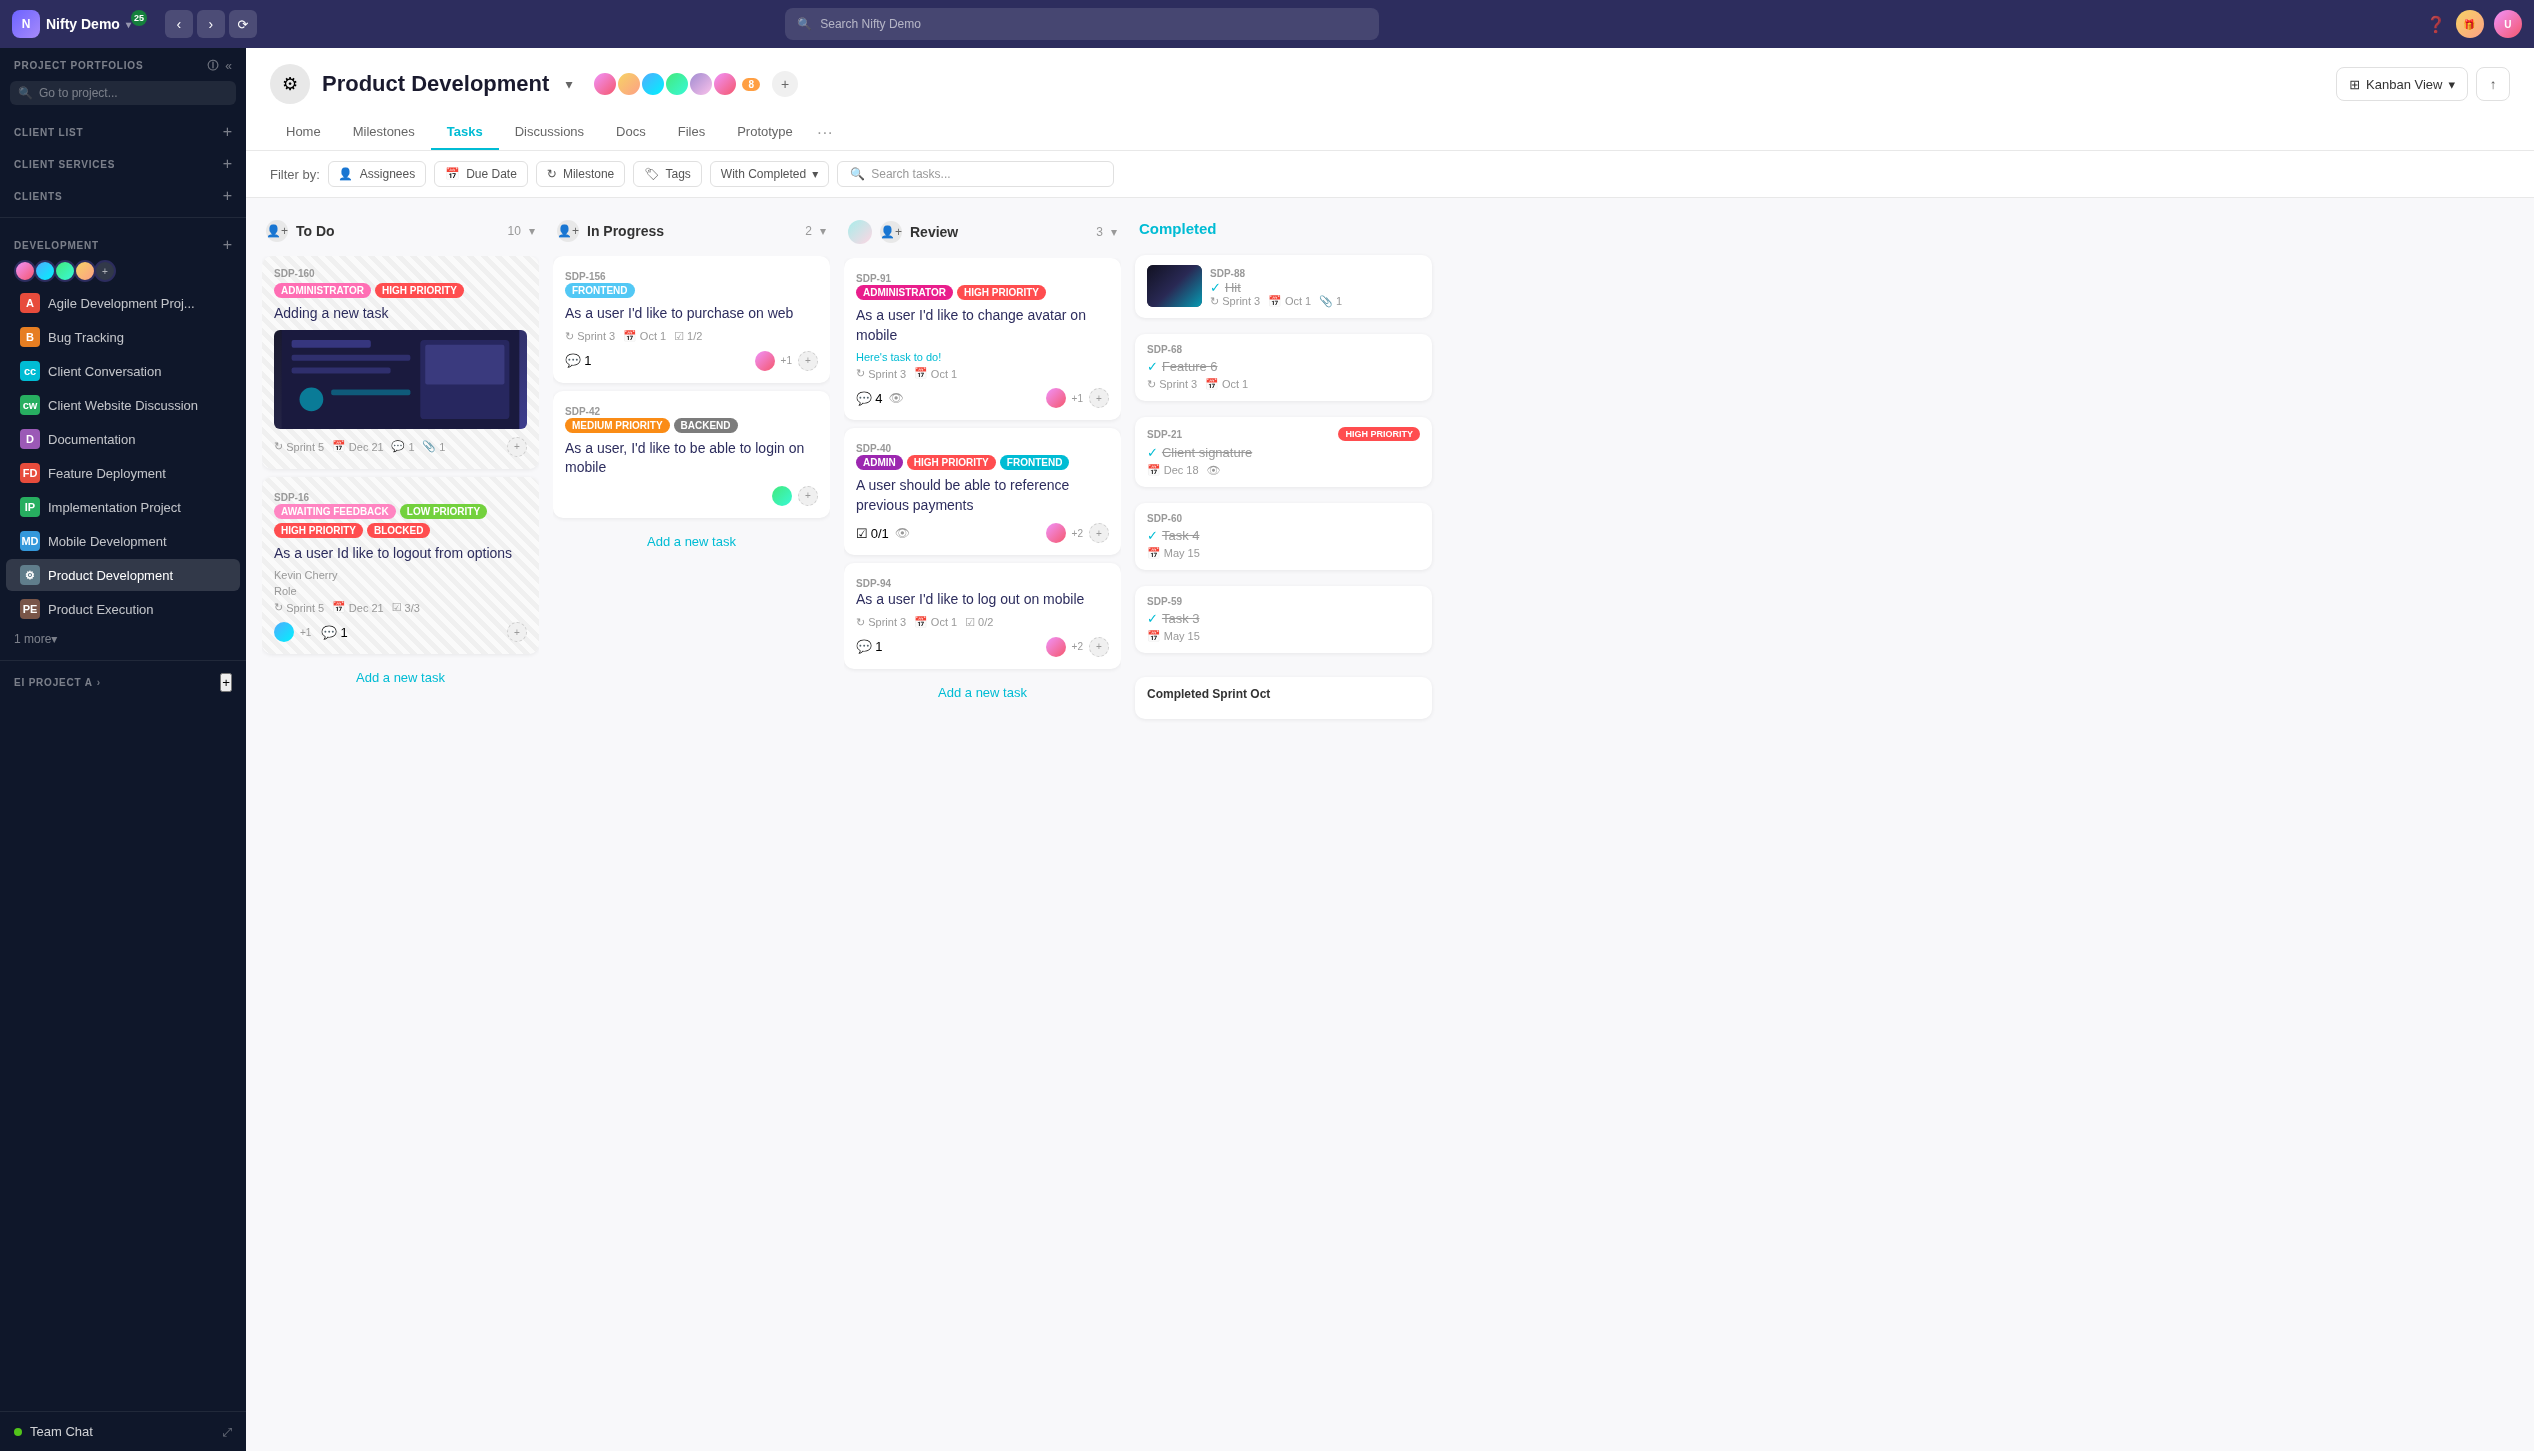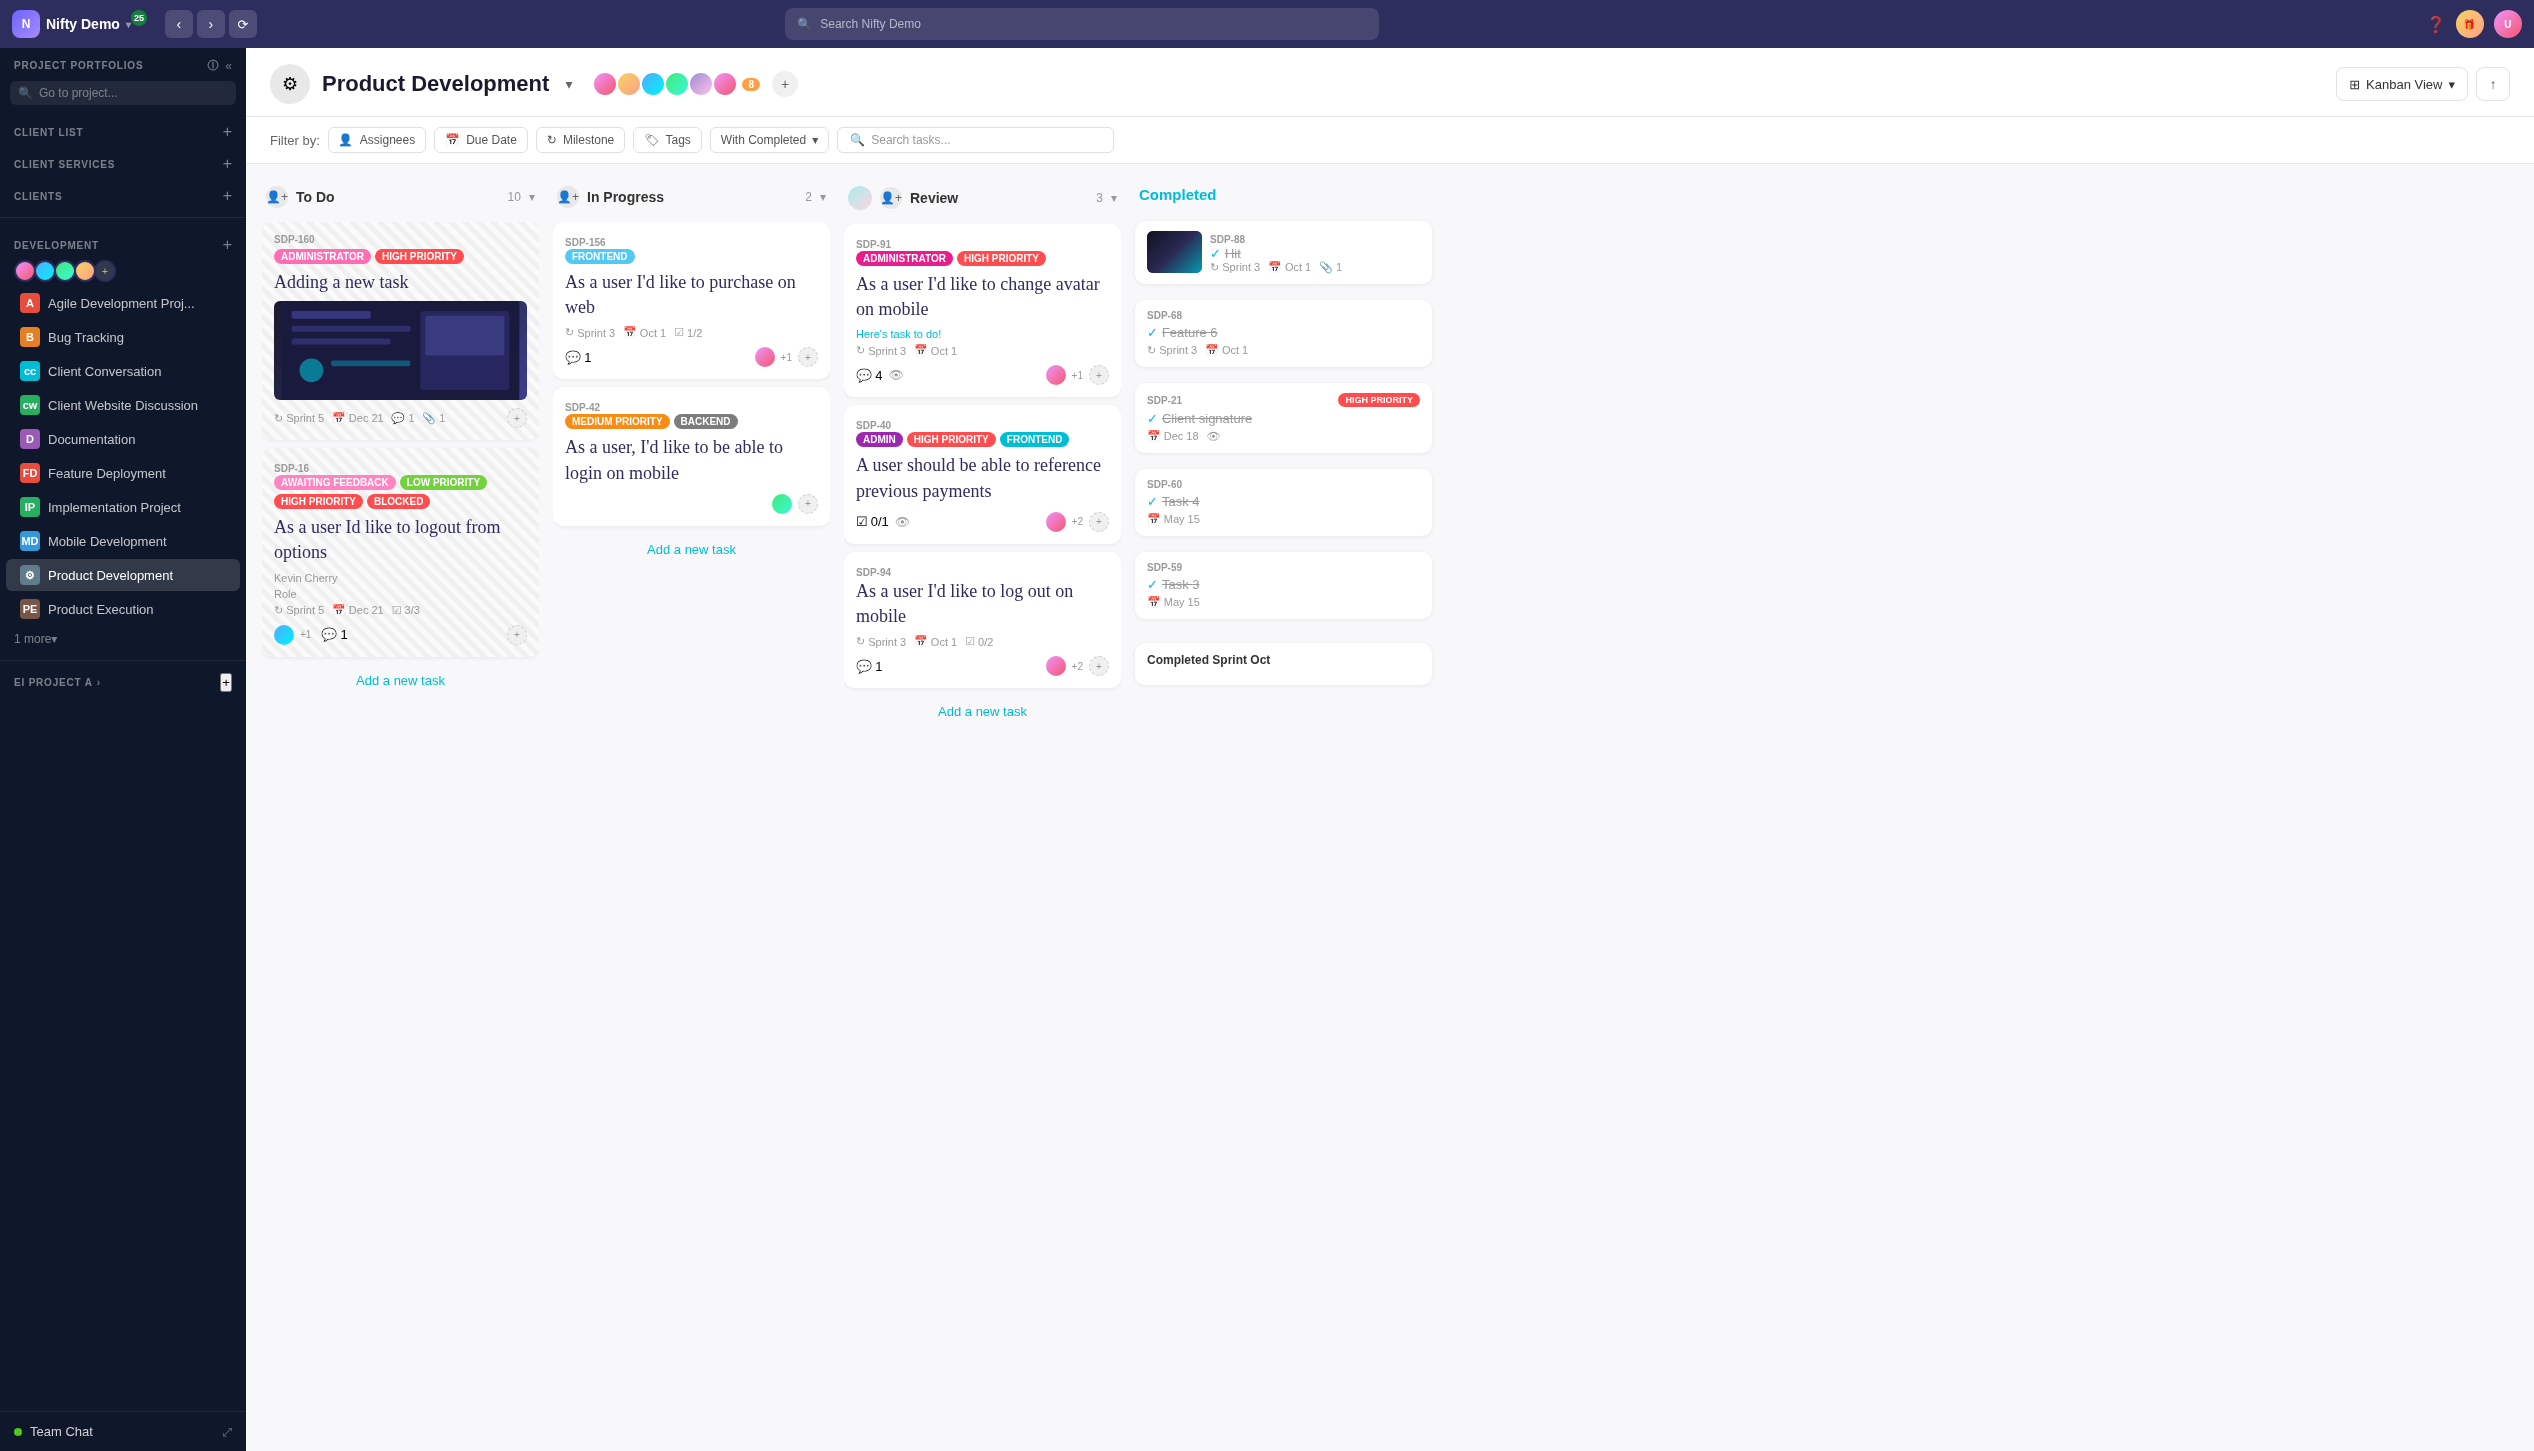--- a/index.html
+++ b/index.html
@@ -103,21 +103,21 @@
     .tag-high { background: #ff4d4f; color: white; }
     .tag-frontend { background: #52c8f5; color: white; }
     .tag-medium { background: #fa8c16; color: white; }
     .tag-backend { background: #7c7c7c; color: white; }
     .tag-awaiting { background: #ff85c2; color: white; }
     .tag-low { background: #73d13d; color: white; }
     .tag-blocked { background: #ff4d4f; color: white; border: none; }
     .tag-admin2 { background: #9c27b0; color: white; }
     .tag-frontend2 { background: #00bcd4; color: white; }
 
-    .card-title { font-size: 18px; color: #2d2d5e; font-weight: 500; line-height: 1.4; margin-bottom: 6px; font-family: Liberation Serif, serif; }
+    .card-title { font-size: 14px; color: #2d2d5e; font-weight: 500; line-height: 1.4; margin-bottom: 6px; }
     .card-subtitle { font-size: 11px; color: #999; margin-bottom: 4px; }
     .card-meta { display: flex; align-items: center; gap: 8px; font-size: 11px; color: #999; flex-wrap: wrap; }
     .card-meta-item { display: flex; align-items: center; gap: 3px; }
     .card-footer { display: flex; align-items: center; gap: 6px; margin-top: 8px; }
     .card-avatar-small { width: 20px; height: 20px; border-radius: 50%; background: linear-gradient(135deg, #f093fb, #f5576c); flex-shrink: 0; }
     .card-avatar-small.blue { background: linear-gradient(135deg, #4facfe, #00f2fe); }
     .card-avatar-small.green { background: linear-gradient(135deg, #43e97b, #38f9d7); }
     .card-assign-btn { width: 20px; height: 20px; border-radius: 50%; background: #f0f0f0; border: 1px dashed #ccc; cursor: pointer; display: flex; align-items: center; justify-content: center; color: #999; font-size: 10px; }
     .plus-count { font-size: 10px; color: #999; }
 
@@ -309,20 +309,30 @@
         <div class="project-actions">
           <button class="kanban-view-btn">
             <span>⊞</span>
             <span>Kanban View</span>
             <span>▾</span>
           </button>
           <button class="export-btn">
             <span>↑</span>
           </button>
         </div>
+      </div>
+      <div class="project-tabs">
+        <div class="project-tab">Home</div>
+        <div class="project-tab">Milestones</div>
+        <div class="project-tab active">Tasks</div>
+        <div class="project-tab">Discussions</div>
+        <div class="project-tab">Docs</div>
+        <div class="project-tab">Files</div>
+        <div class="project-tab">Prototype</div>
+        <div class="project-tab-more">···</div>
       </div>
     </div>
 
     <div class="filter-bar">
       <span class="filter-label">Filter by:</span>
       <button class="filter-btn">
         <span>👤</span>
         <span>Assignees</span>
       </button>
       <button class="filter-btn">

